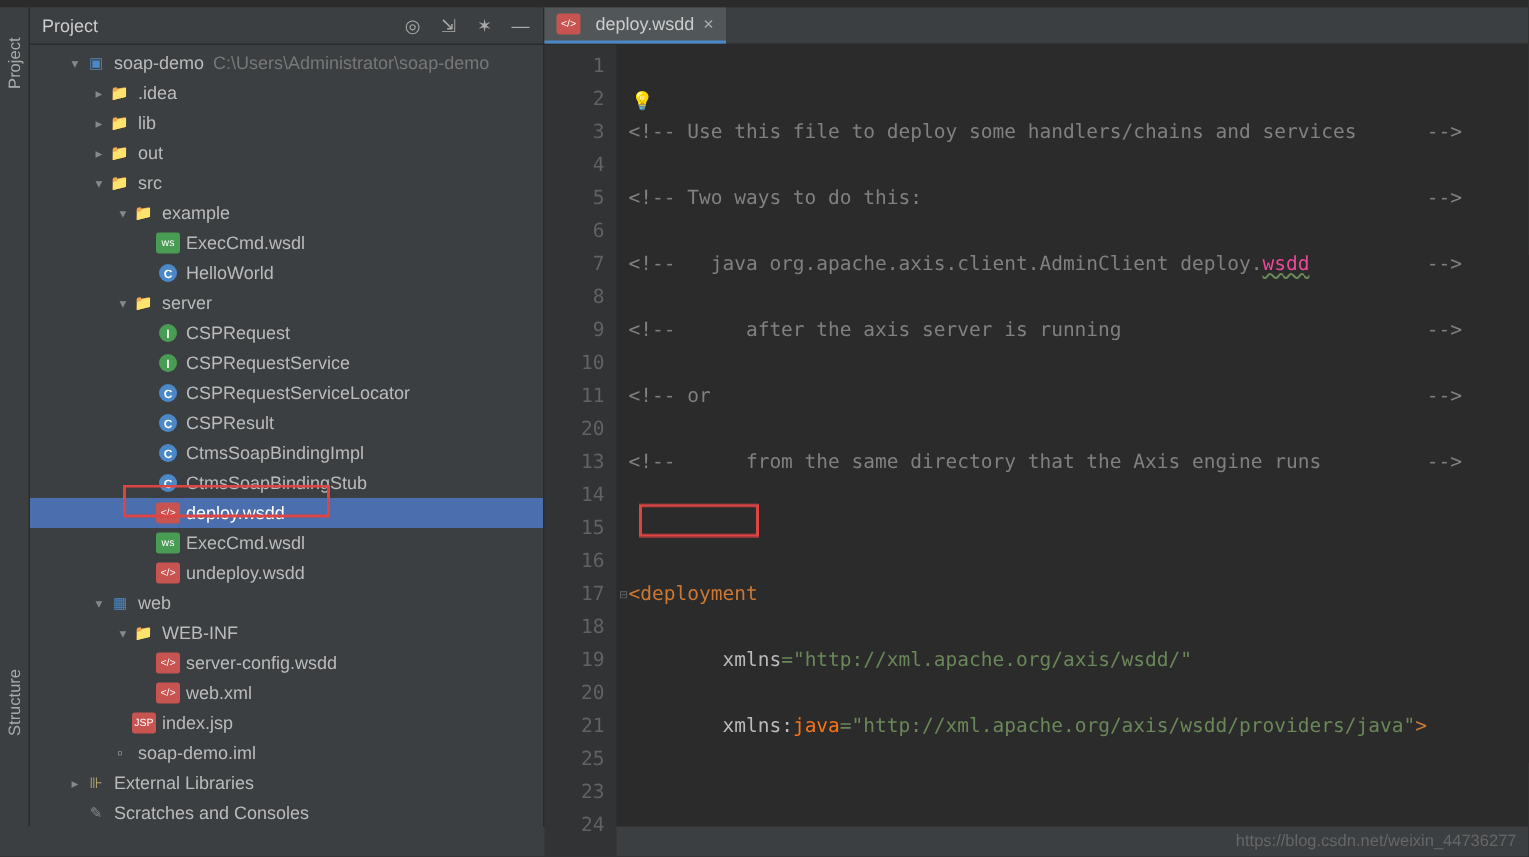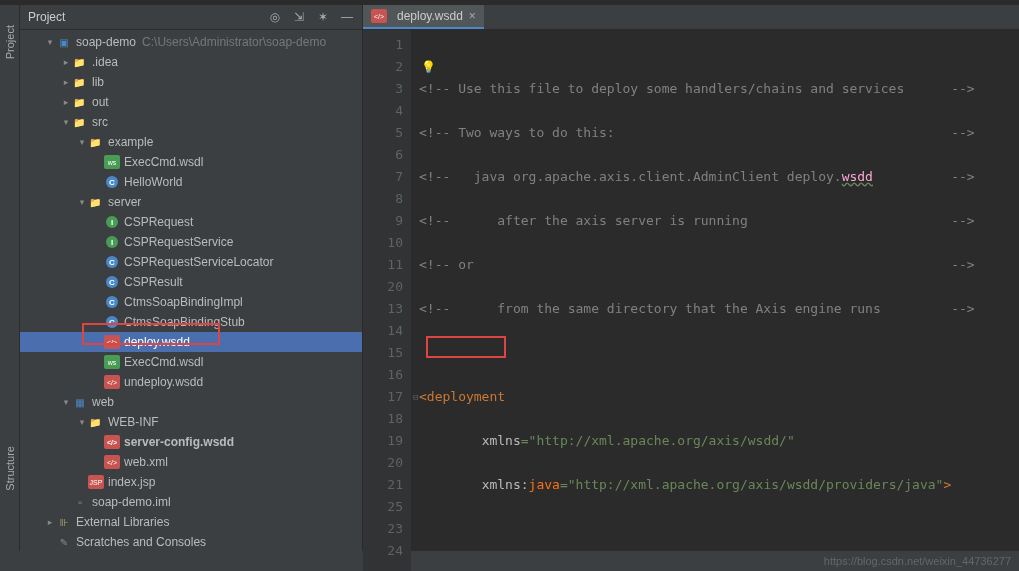--- a/index.html
+++ b/index.html
@@ -35,21 +35,21 @@
 .gutter { width:48px; background:#313335; color:#606366; text-align:right; padding:4px 8px 4px 4px; }
 .gutter div { height:22px; }
 .code { flex:1; padding:4px 0 4px 8px; white-space:pre; color:#a9b7c6; position:relative; }
 .code-line { height:22px; position:relative; }
 .fold { position:absolute; left:-6px; width:10px; color:#606366; font-size:9px; cursor:pointer; }
 .c-comment { color:#808080; }
 .c-tag { color:#cc7832; }
 .c-attr { color:#bababa; }
 .c-ns { color:#f97316; }
 .c-str { color:#6a8759; }
-.c-str-u { color:#f9a8d4; text-decoration-line:underline; text-decoration-style:wavy; text-decoration-color:#6a8759; }
+.c-str-u { color:#ec4899; text-decoration-line:underline; text-decoration-style:wavy; text-decoration-color:#6a8759; }
 .redbox { position:absolute; border:2px solid #d44; pointer-events:none; }
 .lightbulb { position:absolute; left:10px; top:26px; color:#ffc66d; font-size:12px; }
 .watermark { position:absolute; right:8px; bottom:4px; color:#666; font-size:11px; }
 </style>
 </head>
 <body>
 
 <div class="breadcrumb"></div>
 
 <div class="main-area">
@@ -179,21 +179,21 @@
         <div class="tree-row" style="padding-left: 40px;">
           <span class="arrow">▾</span>
           <span class="ticon" style="color:#4a88c7">▦</span>
           <span>web</span>
         </div>
         <div class="tree-row" style="padding-left: 56px;">
           <span class="arrow">▾</span>
           <span class="ticon folder">📁</span>
           <span>WEB-INF</span>
         </div>
-        <div class="tree-row" style="padding-left: 72px; font-weight: bold;">
+        <div class="tree-row" style="padding-left: 72px;">
           <span class="arrow"></span>
           <span class="ticon xml-i">&lt;/&gt;</span>
           <span>server-config.wsdd</span>
         </div>
         <div class="tree-row" style="padding-left: 72px;">
           <span class="arrow"></span>
           <span class="ticon xml-i">&lt;/&gt;</span>
           <span>web.xml</span>
         </div>
         <div class="tree-row" style="padding-left: 56px;">

